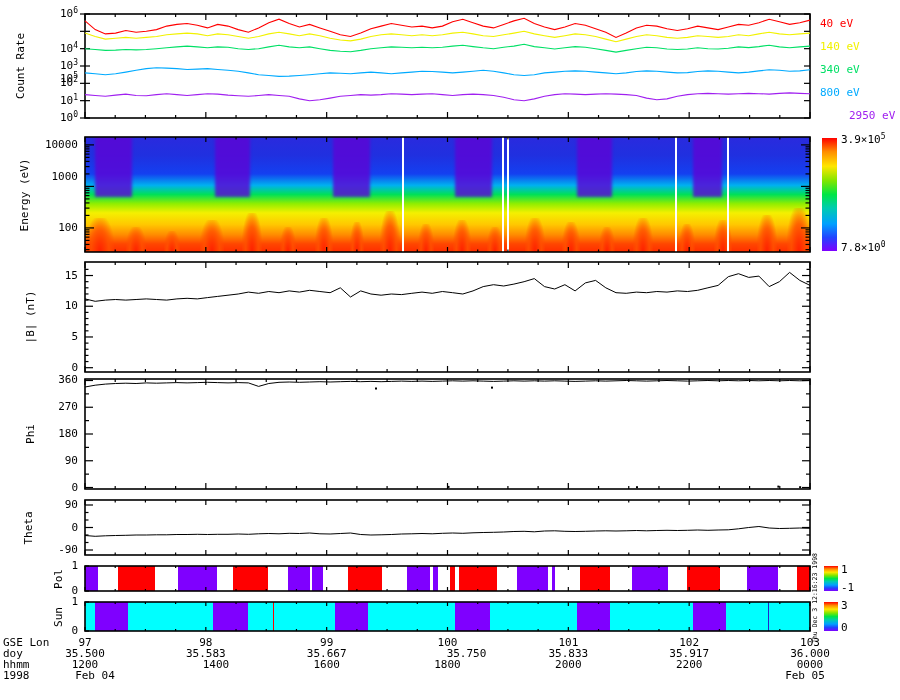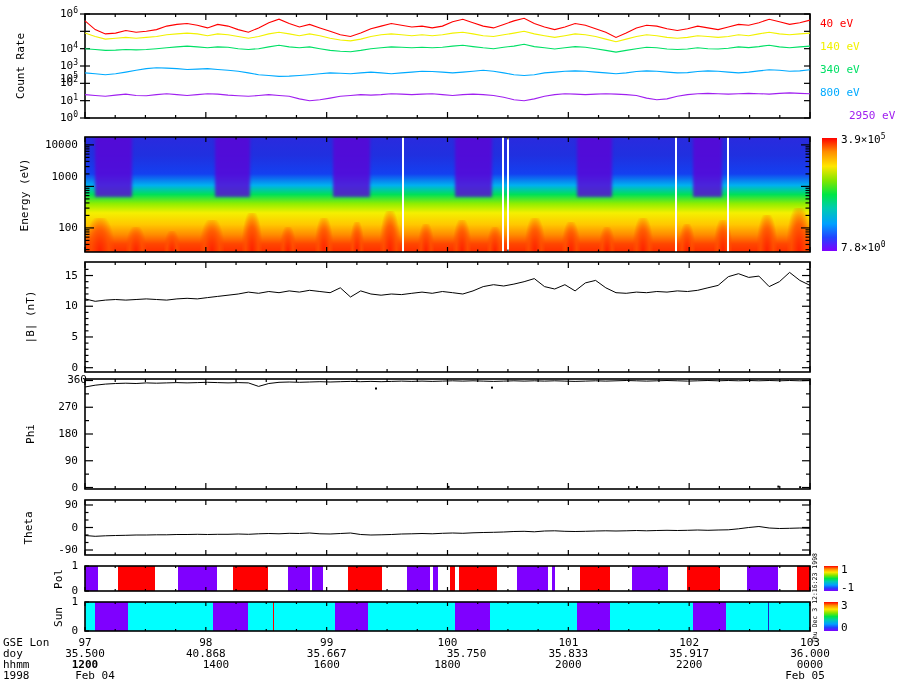--- a/index.html
+++ b/index.html
@@ -628,21 +628,21 @@
       <div class="t ry" style="left: 0px; top: 171px;">1000</div>
       <div class="t ry" style="left: 0px; top: 221.921px;">100</div>
       <div class="t rot" style="left: 24px; top: 194.5px;">Energy (eV)</div>
       <div class="t" style="left: 841px; top: 134px;"><span>3.9×10</span><span class="sup">5</span></div>
       <div class="t" style="left: 841px; top: 242px;"><span>7.8×10</span><span class="sup">0</span></div>
       <div class="t ry" style="left: 0px; top: 269.52px;">15</div>
       <div class="t ry" style="left: 0px; top: 300.246px;">10</div>
       <div class="t ry" style="left: 0px; top: 330.972px;">5</div>
       <div class="t ry" style="left: 0px; top: 361.698px;">0</div>
       <div class="t rot" style="left: 30px; top: 317px;">|B| (nT)</div>
-      <div class="t ry" style="left: 0px; top: 374.486px; padding-left: 9px;">360</div>
+      <div class="t ry" style="left: 0px; top: 374.486px;">360</div>
       <div class="t ry" style="left: 0px; top: 401.243px;">270</div>
       <div class="t ry" style="left: 0px; top: 428px;">180</div>
       <div class="t ry" style="left: 0px; top: 454.757px;">90</div>
       <div class="t ry" style="left: 0px; top: 481.514px;">0</div>
       <div class="t rot" style="left: 30px; top: 434px;">Phi</div>
       <div class="t ry" style="left: 0px; top: 499px;">90</div>
       <div class="t ry" style="left: 0px; top: 521.5px;">0</div>
       <div class="t ry" style="left: 0px; top: 544px;">-90</div>
       <div class="t rot" style="left: 28px; top: 527.5px;">Theta</div>
       <div class="t ry" style="left: 0px; top: 560px;">1</div>
@@ -660,27 +660,27 @@
       <div class="t" style="left: 3px; top: 659px;">hhmm</div>
       <div class="t" style="left: 3px; top: 670px;">1998</div>
       <div class="t cx" style="left: 85px; top: 637px; text-align: right;">97</div>
       <div class="t cx" style="left: 205.833px; top: 637px;">98</div>
       <div class="t cx" style="left: 326.667px; top: 637px;">99</div>
       <div class="t cx" style="left: 447.5px; top: 637px;">100</div>
       <div class="t cx" style="left: 568.333px; top: 637px;">101</div>
       <div class="t cx" style="left: 689.167px; top: 637px;">102</div>
       <div class="t cx" style="left: 810px; top: 637px;">103</div>
       <div class="t cx" style="left: 85px; top: 648px;">35.500</div>
-      <div class="t cx" style="left: 205.833px; top: 648px;">40.868</div>
+      <div class="t cx" style="left: 205.833px; top: 648px;">35.583</div>
       <div class="t cx" style="left: 326.667px; top: 648px;">35.667</div>
       <div class="t cx" style="left: 447.5px; top: 648px; margin-left: 19px;">35.750</div>
       <div class="t cx" style="left: 568.333px; top: 648px;">35.833</div>
       <div class="t cx" style="left: 689.167px; top: 648px;">35.917</div>
       <div class="t cx" style="left: 810px; top: 648px;">36.000</div>
-      <div class="t cx" style="left: 85px; top: 659px; font-weight: bold;">1200</div>
+      <div class="t cx" style="left: 85px; top: 659px;">1200</div>
       <div class="t cx" style="left: 216px; top: 659px;">1400</div>
       <div class="t cx" style="left: 326.667px; top: 659px;">1600</div>
       <div class="t cx" style="left: 447.5px; top: 659px;">1800</div>
       <div class="t cx" style="left: 568.333px; top: 659px;">2000</div>
       <div class="t cx" style="left: 689.167px; top: 659px;">2200</div>
       <div class="t cx" style="left: 810px; top: 659px;">0000</div>
       <div class="t cx" style="left: 95px; top: 670px;">Feb 04</div>
       <div class="t cx" style="left: 805px; top: 670px;">Feb 05</div>
     </div>
 </div>

